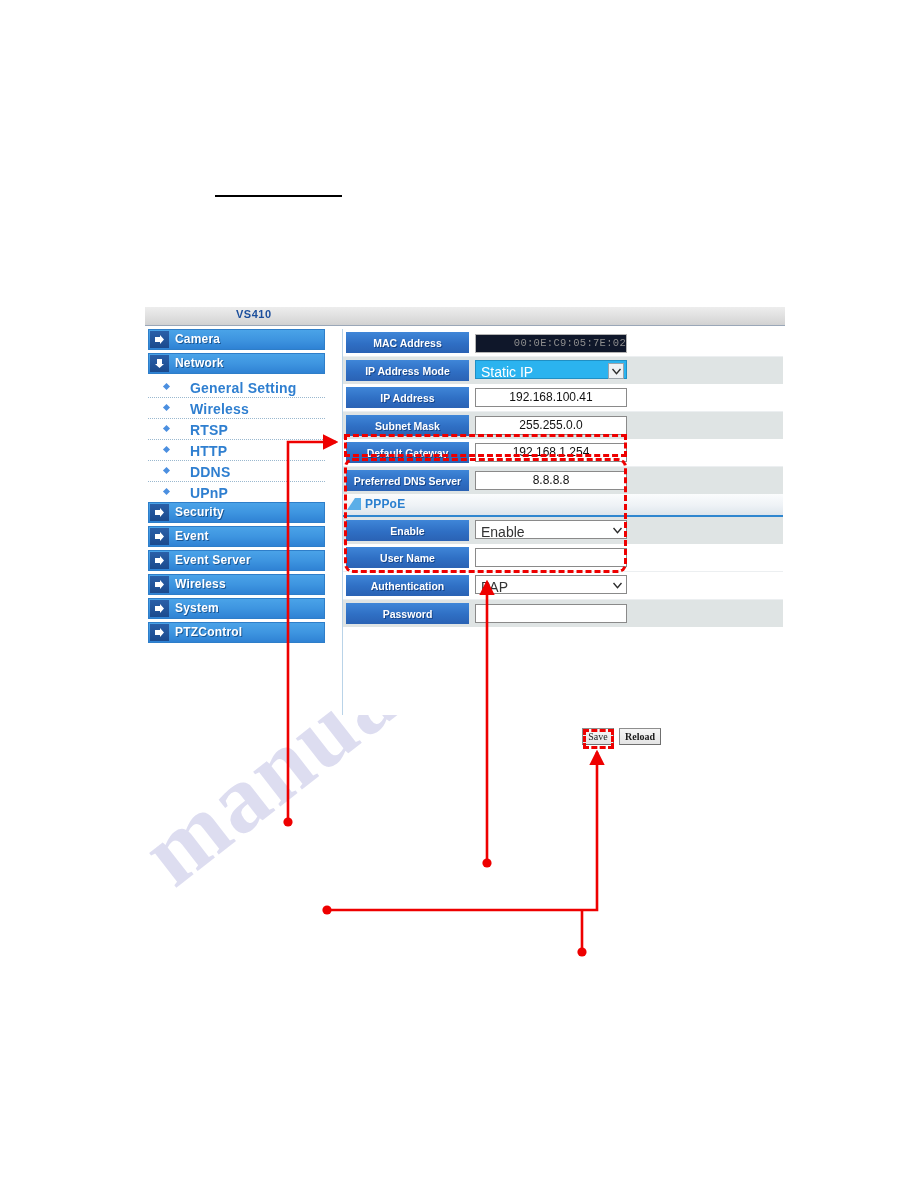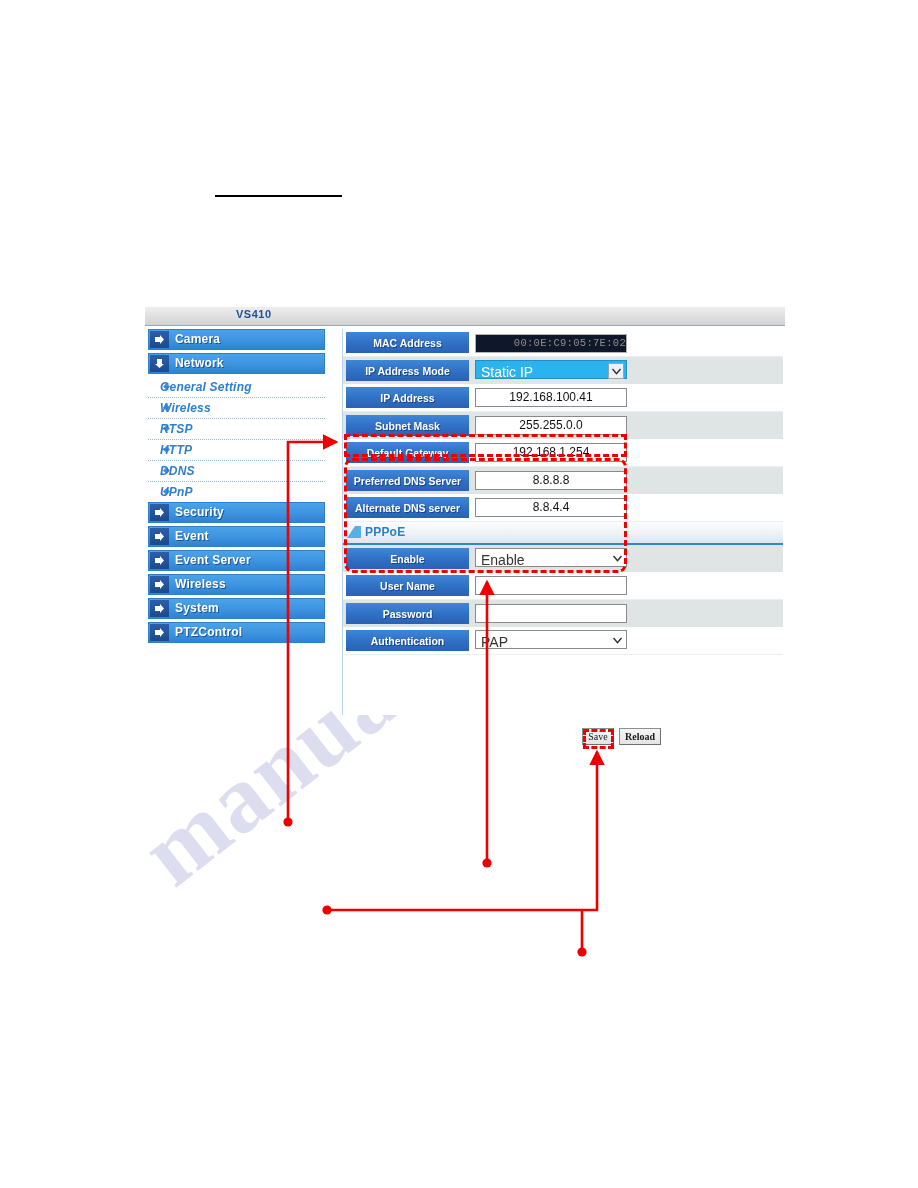--- a/index.html
+++ b/index.html
@@ -55,22 +55,22 @@
   }
 
   .subwrap{background:#fff;padding:0;}
   .sub{
     position:relative;height:20px;
     border-bottom:1px dotted #9ab8cf;
   }
   .sub:last-child{border-bottom:none;}
   .sub .dot{position:absolute;left:16px;top:7px;width:5px;height:5px;
             background:#4b8fe0;transform:rotate(45deg);}
-  .sub .lbl{position:absolute;left:12px;top:3px;font-size:12px;font-weight:bold;
-            color:#2f7fd0;letter-spacing:.2px;font-style:italic;}
+  .sub .lbl{position:absolute;left:42px;top:3px;font-size:14px;font-weight:bold;
+            color:#2f7fd0;letter-spacing:.2px;}
 
   
   #content{
     position:absolute;left:197px;top:22px;width:440px;height:386px;
     background:#fff;border-left:1px solid #b9d3e8;
   }
 
   .secthead{
     position:relative;height:21px;
     background:linear-gradient(to bottom,#fbfcfd 0%,#eef2f6 55%,#dde5ec 100%);
@@ -293,26 +293,20 @@
         </div>
       </div>
 
       <div class="row alt">
         <div class="rlabel">Preferred DNS Server</div>
         <div class="rfield">
           <input class="inp" type="text" value="8.8.8.8" style="">
         </div>
       </div>
 
-      <div class="row plain">
-        <div class="rlabel">Alternate DNS server</div>
-        <div class="rfield">
-          <input class="inp" type="text" value="8.8.4.4" style="">
-        </div>
-      </div>
     </div>
 
     <div class="secthead">
       <span class="tab">
         <svg width="16" height="14" viewBox="0 0 16 14">
             <path d="M1 13 L9 1 L15 1 L15 13 Z" fill="#5aaee8"></path>
           </svg>
       </span>
       <span class="t">PPPoE</span>
     </div>
@@ -333,40 +327,40 @@
         </div>
       </div>
 
       <div class="row plain">
         <div class="rlabel">User Name</div>
         <div class="rfield">
           <input class="inp blank" type="text" value="" style="">
         </div>
       </div>
 
-      <div class="row alt">
-        <div class="rlabel">Password</div>
-        <div class="rfield">
-          <input class="inp blank" type="text" value="" style="">
-        </div>
-      </div>
-
       <div class="row plain">
         <div class="rlabel">Authentication</div>
         <div class="rfield">
           <div class="sel">
             <span class="txt">PAP</span>
             <span class="arw">
               <svg width="9" height="7" viewBox="0 0 9 7">
                   <path d="M0.5 1 L4.5 5.6 L8.5 1" stroke="#2b2b2b" stroke-width="1.4" fill="none"></path>
                 </svg>
             </span>
           </div>
         </div>
       </div>
+
+      <div class="row alt">
+        <div class="rlabel">Password</div>
+        <div class="rfield">
+          <input class="inp blank" type="text" value="" style="">
+        </div>
+      </div>
     </div>
   </div>
 
   <div id="btnbar">
     <div class="btn" id="save-button">Save</div>
     <div class="btn" id="reload-button">Reload</div>
   </div>
 </div>
 
 <div class="dashbox" id="dash-ip-address"></div>

